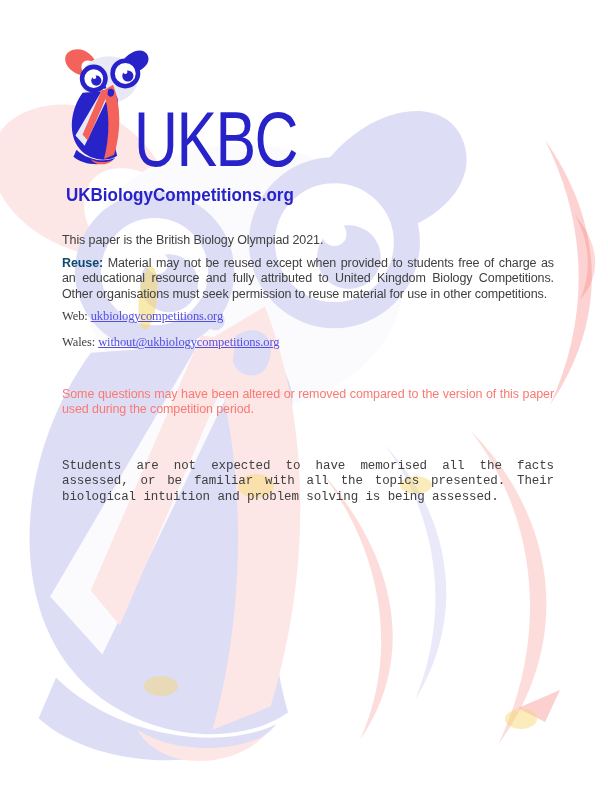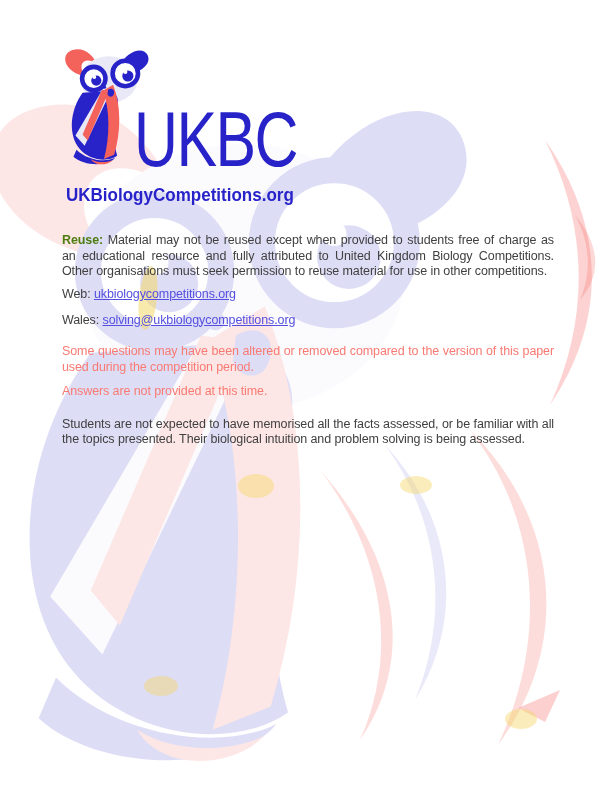--- a/index.html
+++ b/index.html
@@ -28,25 +28,25 @@
     transform:scaleX(0.92);transform-origin:left top;
     white-space:nowrap;
   }
   
   .content{
     position:absolute;left:62px;top:233px;width:492px;
     font-size:12.5px;line-height:15.5px;color:#404040;
     text-align:justify;letter-spacing:-0.1px;
   }
   .content p{margin:0 0 7px 0;}
-  .content p.links-para{margin-bottom:10.5px;}
+  .content p.links-para{margin-bottom:10.5px;font-family:Liberation Serif, serif;}
   .content p.notice{color:#f97a72;margin-bottom:9px;}
-  .content p.gap-28{margin-top:16px;}
-  .content p.gap-29{margin-top:17px;}
-  .content b{font-weight:bold;color:#4d7c0f;}
+  .content p.gap-28{margin-top:36px;}
+  .content p.gap-29{margin-top:41px;font-family:Liberation Mono, monospace;}
+  .content b{font-weight:bold;color:#0c4a6e;}
   a.doc-link{color:#544fe0;text-decoration:underline;cursor:pointer;}
   .hidden-defs{position:absolute;width:0;height:0;overflow:hidden;}
 </style>
 </head>
 <body>
 
 <svg class="hidden-defs" aria-hidden="true">
   <defs>
     <g id="owl-shape">
 
@@ -105,29 +105,29 @@
   <header>
     <svg class="logo-owl" viewBox="0 0 100 118">
       <use href="#owl-shape"></use>
     </svg>
     <div class="logo-acronym">UKBC</div>
     <div class="logo-site">UKBiologyCompetitions.org</div>
   </header>
 
   <main class="content">
 
+    <p>This paper is the British Biology Olympiad 2021.</p>
 
     <p><b>Reuse:</b><span> Material may not be reused except when provided to students free of charge as an educational resource and fully attributed to United Kingdom Biology Competitions. Other organisations must seek permission to reuse material for use in other competitions.</span></p>
 
 
 
     <p class="links-para"><span>Web: </span><a class="doc-link">ukbiologycompetitions.org</a></p>
 
-    <p class="links-para"><span>Wales: </span><a class="doc-link">solving@ukbiologycompetitions.org</a></p>
+    <p class="links-para"><span>Wales: </span><a class="doc-link">without@ukbiologycompetitions.org</a></p>
 
 
     <p class="notice gap-28">Some questions may have been altered or removed compared to the version of this paper used during the competition period.</p>
-    <p class="notice">Answers are not provided at this time.</p>
 
     <p class="gap-29">Students are not expected to have memorised all the facts assessed, or be familiar with all the topics presented. Their biological intuition and problem solving is being assessed.</p>
 
   </main>
 </div>
 
 </body></html>

